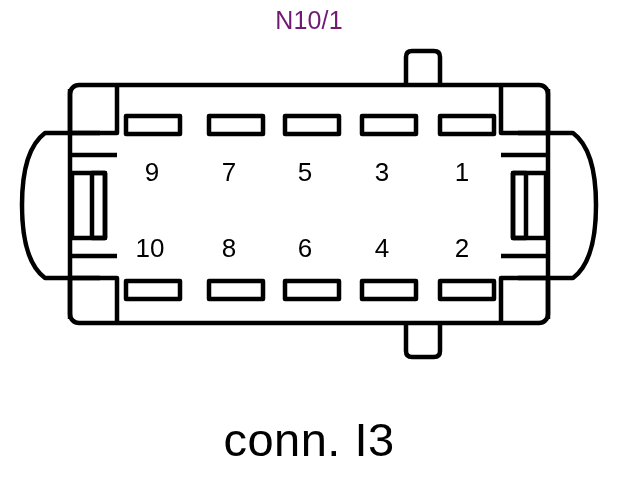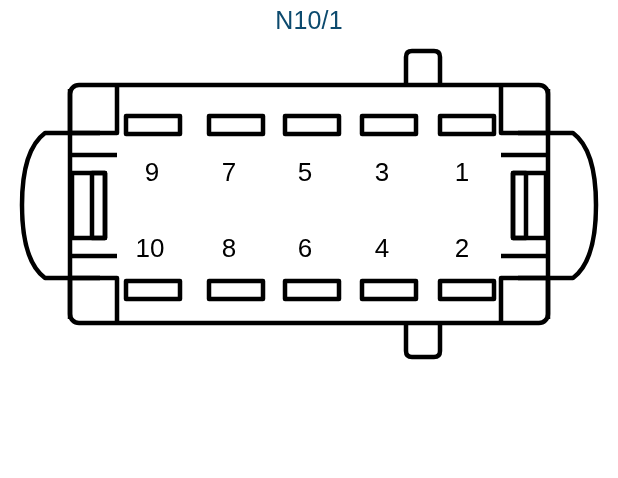--- a/index.html
+++ b/index.html
@@ -15,21 +15,21 @@
     overflow: hidden;
     font-family: "Liberation Sans", sans-serif;
   }
   #title-label {
     position: absolute;
     left: 0;
     top: 6px;
     width: 618px;
     text-align: center;
     font-size: 25px;
-    color: #0c4a6e;
+    color: #701a75;
     letter-spacing: 0.2px;
   }
   #caption-label {
     position: absolute;
     left: 0;
     top: 412px;
     width: 618px;
     text-align: center;
     font-size: 47px;
     color: #000000;
@@ -105,14 +105,15 @@
     <text class="pin-number" x="382" y="174">3</text>
     <text class="pin-number" x="462" y="174">1</text>
 
     <text class="pin-number" x="150" y="250">10</text>
     <text class="pin-number" x="229" y="250">8</text>
     <text class="pin-number" x="305" y="250">6</text>
     <text class="pin-number" x="382" y="250">4</text>
     <text class="pin-number" x="462" y="250">2</text>
   </svg>
 
+  <div id="caption-label">conn. I3</div>
 
 </div>
 
 </body></html>

